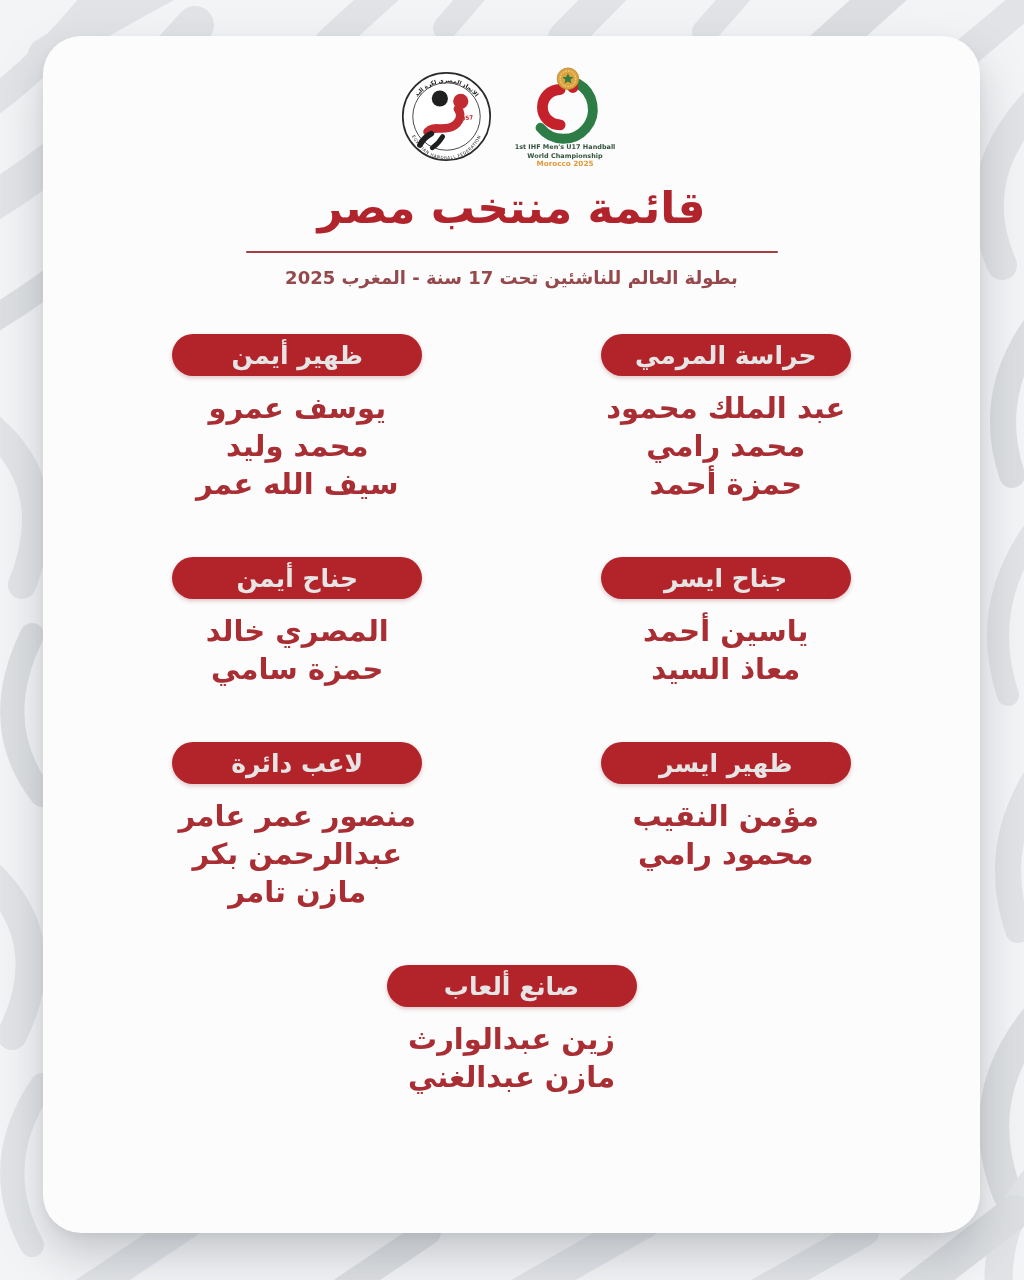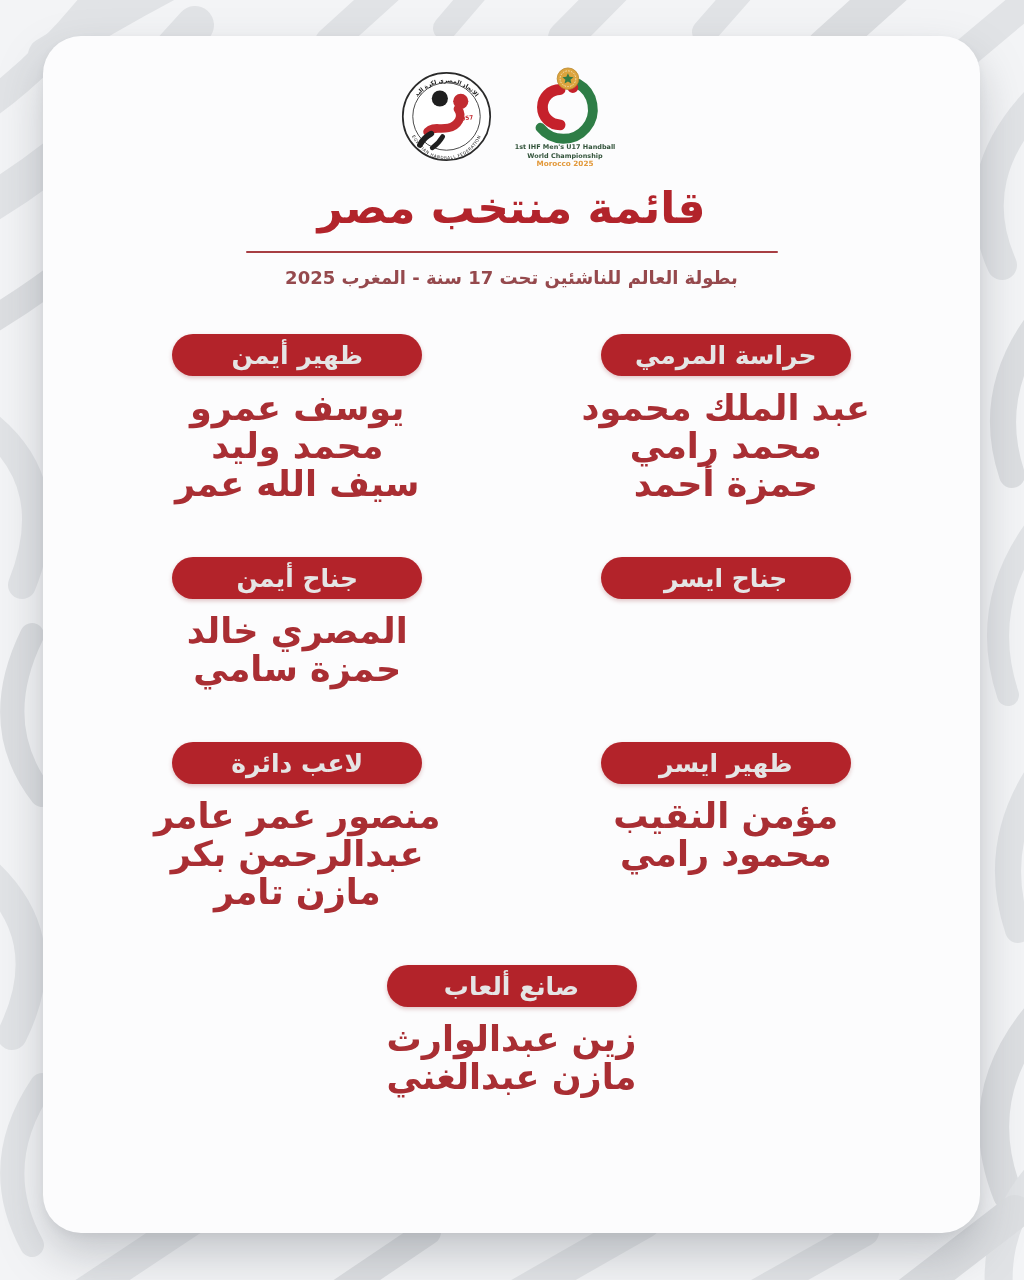--- a/index.html
+++ b/index.html
@@ -38,21 +38,21 @@
   .group{display:flex;flex-direction:column;align-items:center;}
   .group.full{grid-column:1 / -1;}
   .pill{
     width:250px;height:42px;border-radius:21px;background:#b3232a;
     display:flex;align-items:center;justify-content:center;
     color:#e5e5e5;font-size:25px;font-weight:bold;direction:rtl;
     box-shadow:0 2px 4px rgba(140,30,35,.25);
   }
   .names{margin-top:13px;direction:rtl;}
   .player-name{
-    font-size:35px;font-weight:bold;color:#a92e33;line-height:38px;direction:rtl;
+    font-size:29px;font-weight:bold;color:#a92e33;line-height:38px;direction:rtl;
   }
   svg text{font-family:"DejaVu Sans", sans-serif;}
 </style>
 </head>
 <body>
 
 <svg class="zebra-bg" viewBox="0 0 1024 1280" width="1024" height="1280" aria-hidden="true">
   <rect x="0" y="0" width="1024" height="1280" fill="#f3f4f6"></rect>
   <g stroke="#e1e3e6" fill="none" stroke-linecap="round">
     <path d="M -30,215 Q 85,150 195,25" stroke-width="38"></path>
@@ -148,20 +148,24 @@
           <div class="player-name">يوسف عمرو</div>
           <div class="player-name">محمد وليد</div>
           <div class="player-name">سيف الله عمر</div>
         </div>
     </section>
 
     <section class="group">
       <div class="pill">
         <span>جناح ايسر</span>
       </div>
+      <div class="names">
+          <div class="player-name">ياسين أحمد</div>
+          <div class="player-name">معاذ السيد</div>
+        </div>
     </section>
 
     <section class="group">
       <div class="pill">
         <span>جناح أيمن</span>
       </div>
       <div class="names">
           <div class="player-name">المصري خالد</div>
           <div class="player-name">حمزة سامي</div>
         </div>

